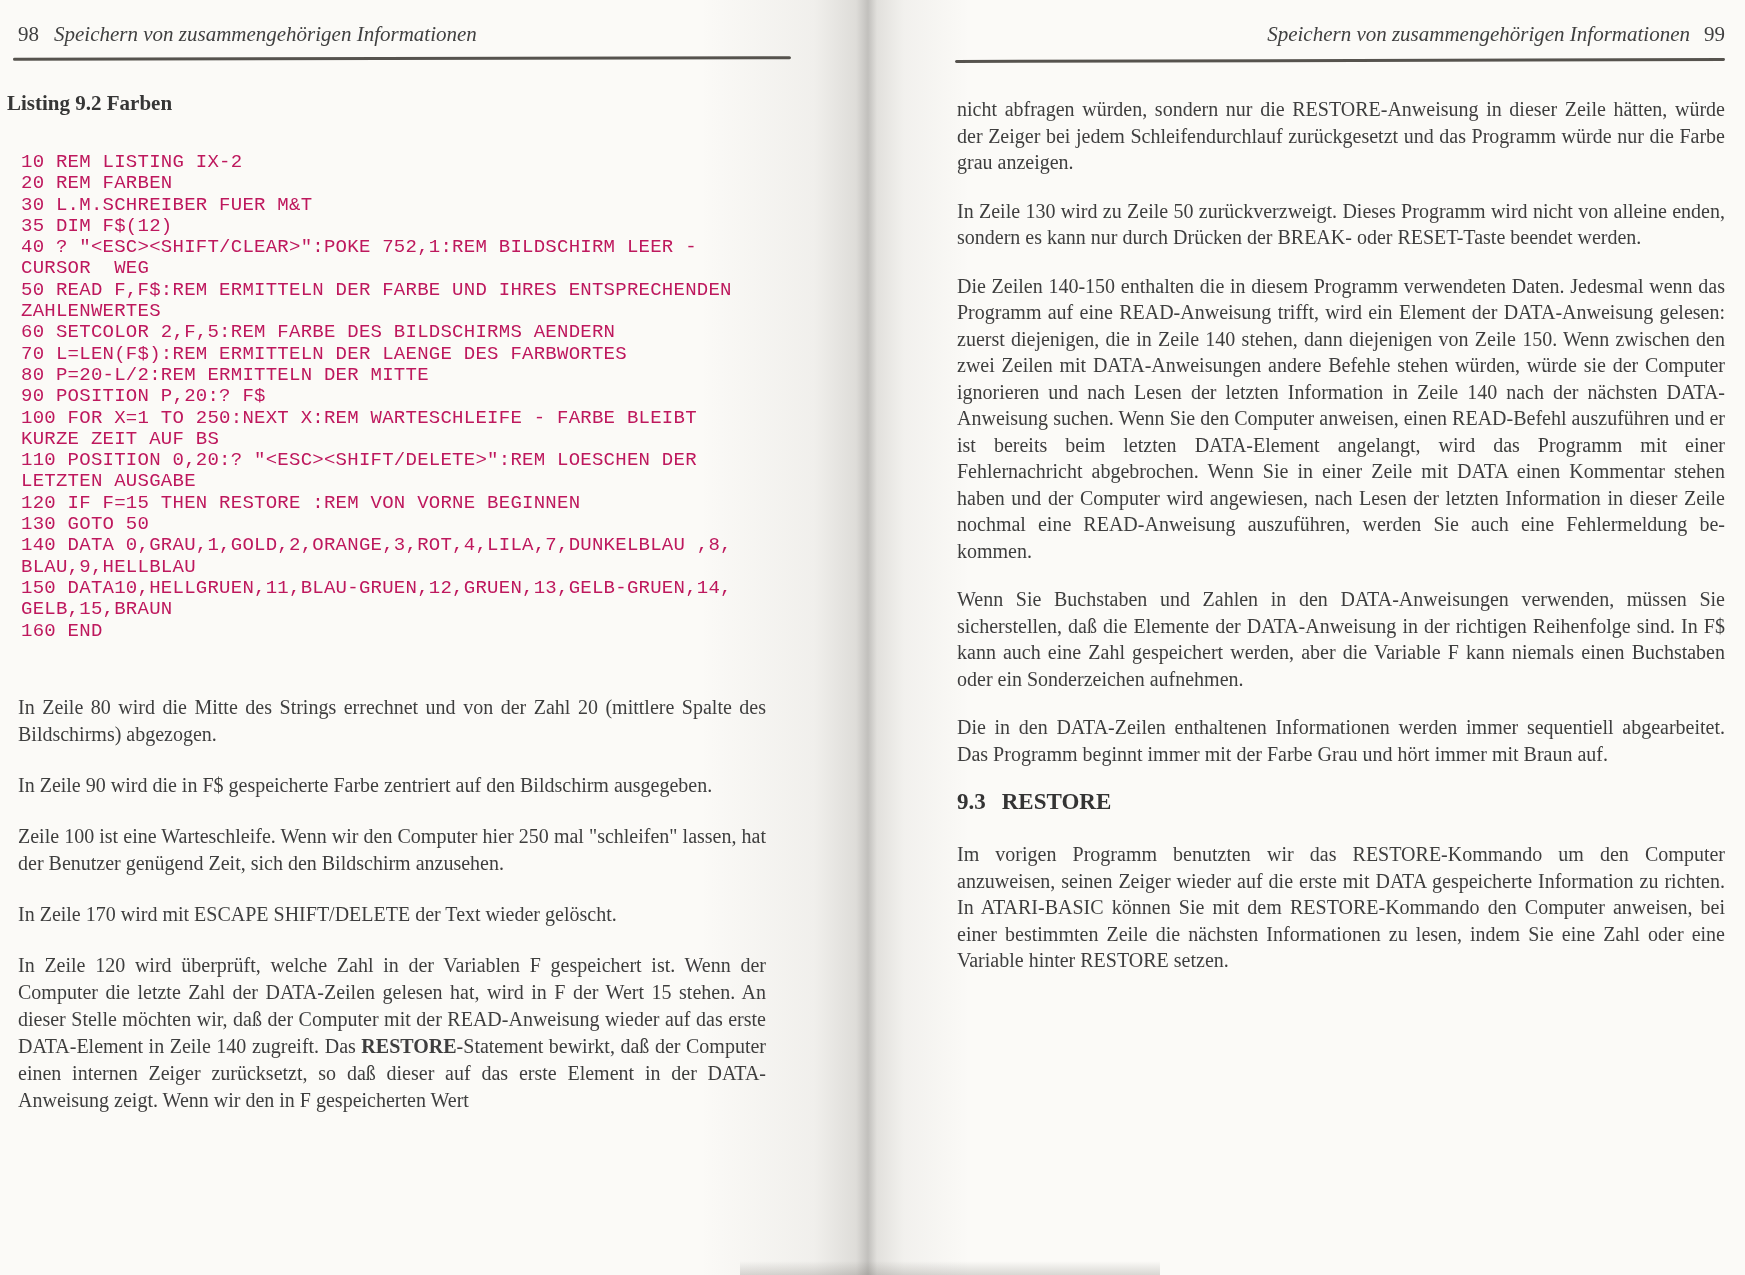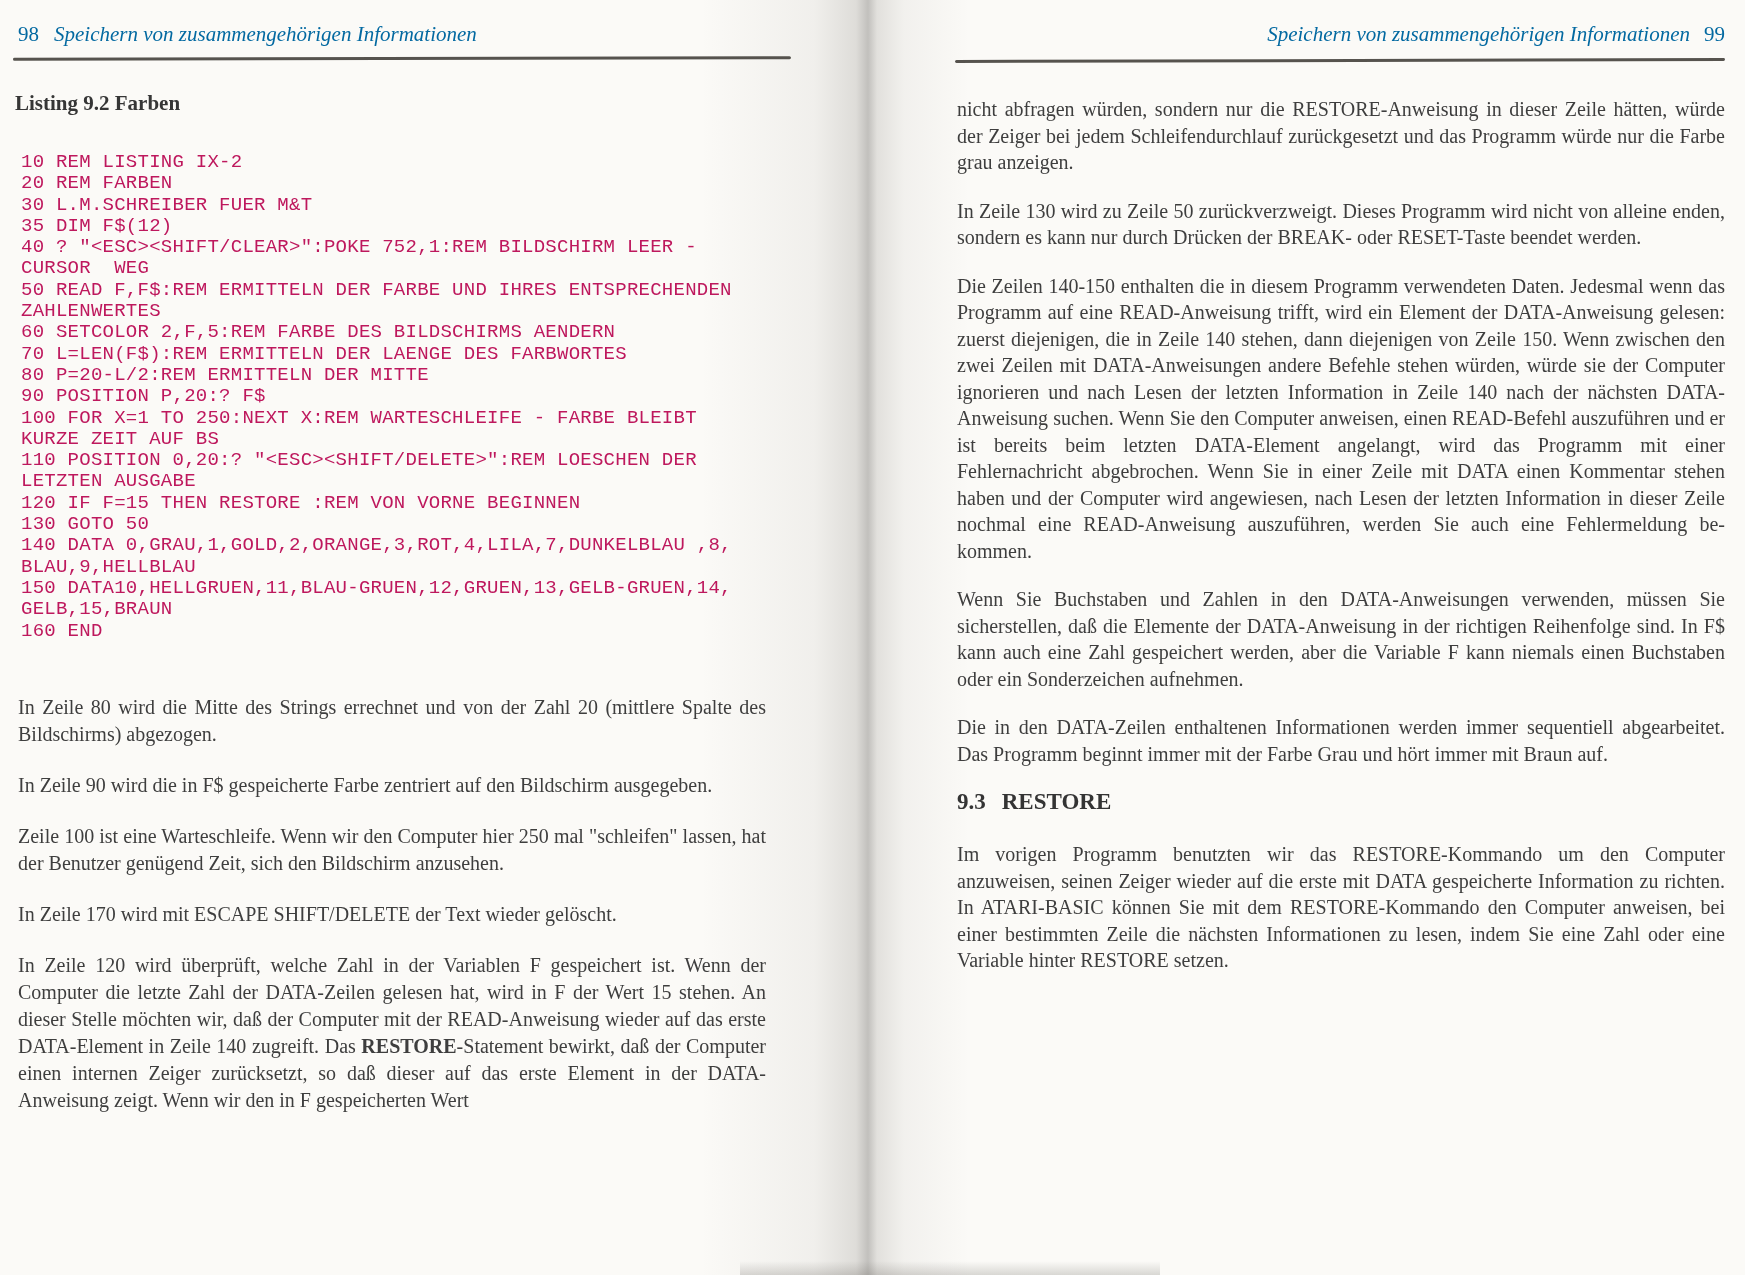--- a/index.html
+++ b/index.html
@@ -25,33 +25,33 @@
       rgba(70,65,58,0.14) 59%,
       rgba(70,65,58,0.05) 68%,
       rgba(70,65,58,0) 90%);
   }
   .spine-bottom{
     position:absolute;left:740px;width:420px;height:14px;bottom:0;pointer-events:none;
     background:linear-gradient(0deg, rgba(60,56,50,0.18), rgba(60,56,50,0));
   }
 
   
-  .header{position:absolute;font-size:21px;color:#0369a1;white-space:nowrap;}
+  .header{position:absolute;font-size:21px;color:#404040;white-space:nowrap;}
   .header .running{font-style:italic;}
   .header-left{top:22px;left:18px;}
   .header-left .pagenum{margin-right:15px;}
   .header-right{top:22px;left:82px;width:768px;text-align:right;}
   .header-right .pagenum{margin-left:14px;}
   .rule{position:absolute;height:2.5px;background:#56534e;border-radius:2px;}
   .rule-left{top:57px;left:13px;width:778px;transform:rotate(-0.1deg);}
   .rule-right{top:59px;left:80px;width:770px;transform:rotate(-0.15deg);}
 
   
   .listing-title{
-    position:absolute;top:91px;left:15px;
+    position:absolute;top:91px;left:7px;
     font-weight:bold;font-size:21px;color:#363636;
   }
   .code{
     position:absolute;top:152px;left:21px;margin:0;
     font-family:"Liberation Mono","DejaVu Sans Mono",monospace;
     font-size:19px;line-height:21.3px;letter-spacing:0.25px;
     color:#be185d;white-space:pre;
   }
 
   

